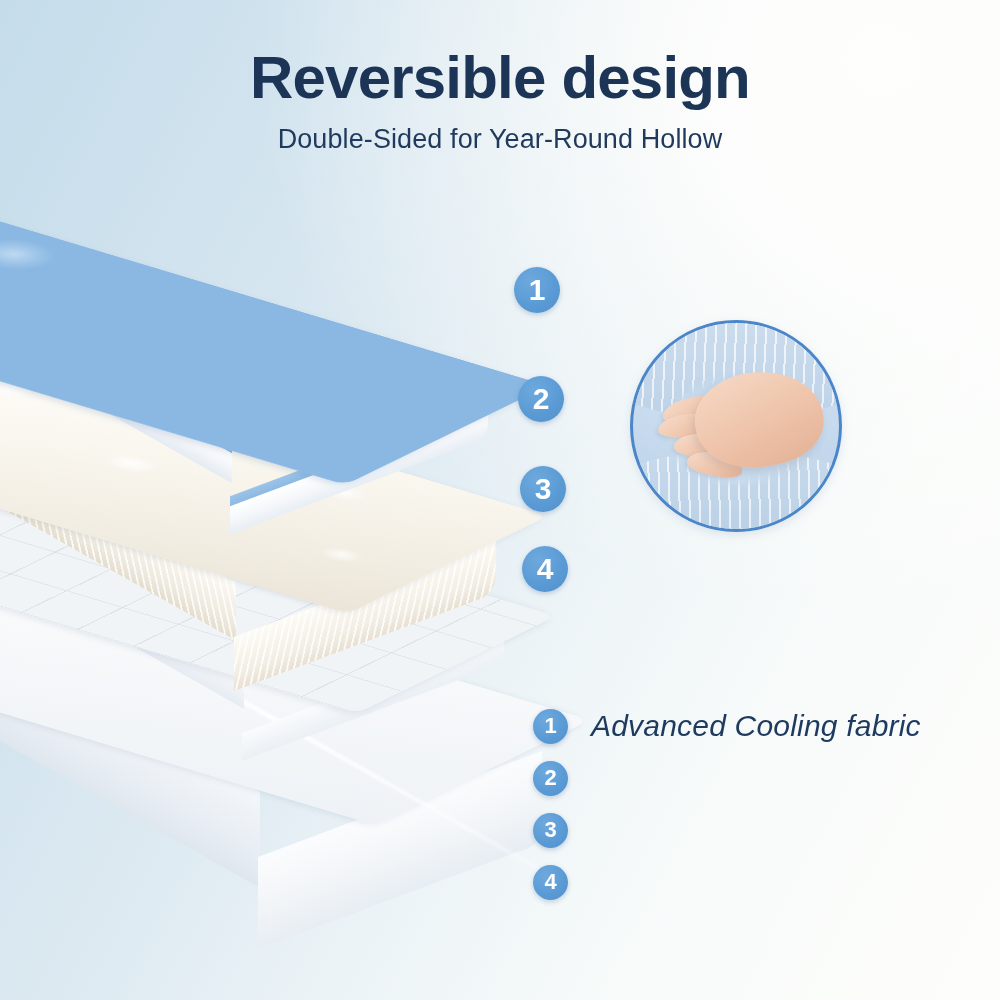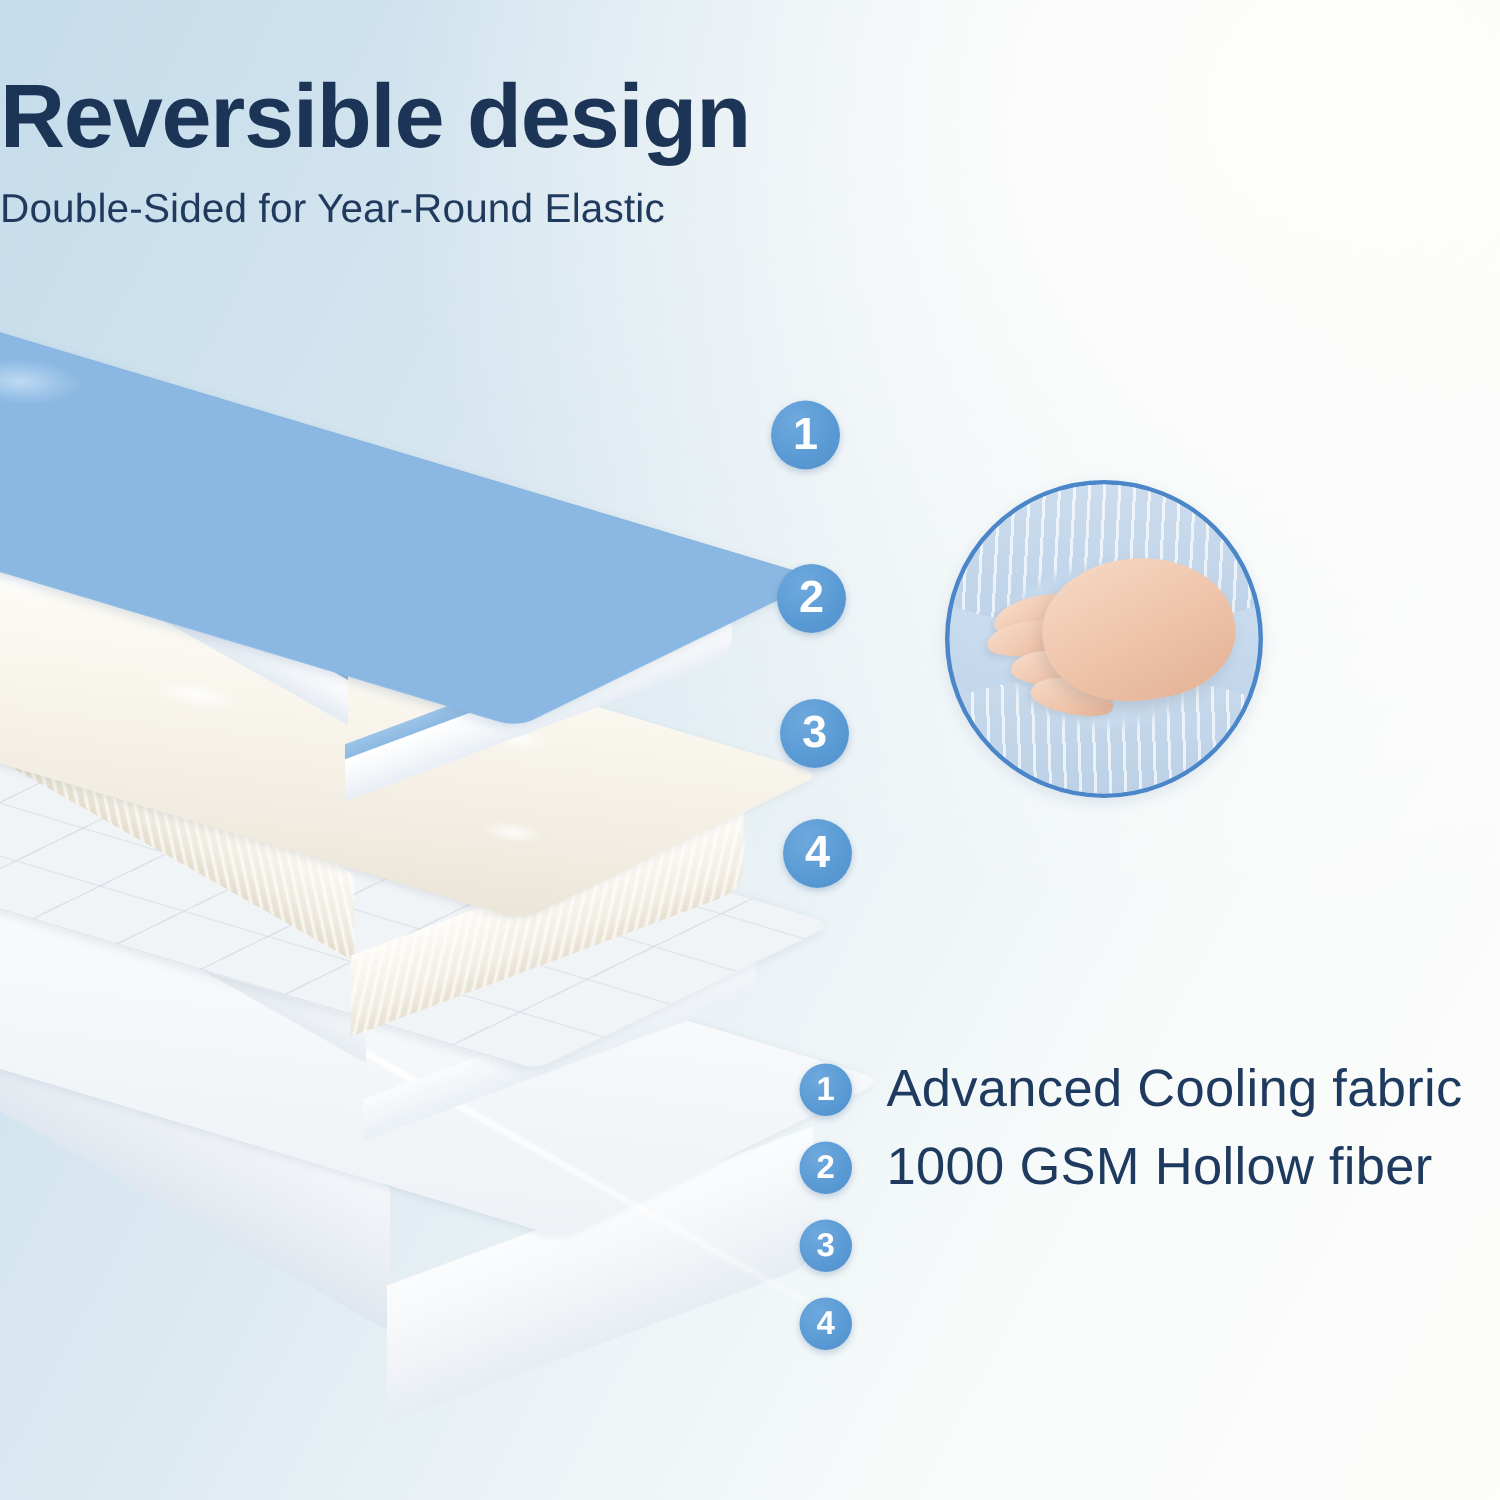--- a/index.html
+++ b/index.html
@@ -9,21 +9,21 @@
     position:relative;
   }
   #stage{
     position:absolute;inset:0;width:1000px;height:1000px;overflow:hidden;
     background:
       radial-gradient(120% 110% at 88% 6%, #fefefc 0%, rgba(254,254,252,0.85) 18%, rgba(250,252,253,0.0) 52%),
       linear-gradient(118deg, #c5dcea 0%, #cfe2ee 18%, #dce9f1 38%, #edf4f7 58%, #f8fbfa 76%, #fdfdfb 100%);
   }
 
   
-  .head{position:absolute;left:0;right:0;top:48px;}
+  .head{position:absolute;left:0;right:0;top:48px;text-align:center;}
   .title{
     font-size:60px;line-height:1.0;font-weight:800;letter-spacing:-0.8px;
     color:#1c3557;margin:0;
   }
   .subtitle{
     font-size:27px;line-height:1.0;font-weight:400;color:#1f3a5c;
     margin:18px 0 0 0;letter-spacing:0.1px;
   }
 
   
@@ -226,32 +226,32 @@
   #f3{left:20%;top:54%;width:30%;height:11.5%;transform:rotate(3deg);}
   #f4{left:26%;top:63%;width:27%;height:11%;transform:rotate(11deg);}
 
   
   .legend{position:absolute;left:533px;top:700px;}
   .lrow{display:flex;align-items:center;height:52px;}
   .badge-legend{
     position:relative;width:35px;height:35px;font-size:22px;flex:0 0 35px;
   }
   .ltext{
-    margin-left:23px;font-size:35px;color:#1e3a5f;font-weight:400;
-    white-space:nowrap;letter-spacing:0.2px;
+    margin-left:23px;font-size:30px;color:#1e3a5f;font-weight:400;
+    white-space:nowrap;letter-spacing:0.2px;font-style:italic;
   }
 </style>
 </head>
 <body>
 
 <div id="stage">
 
   <div class="head">
     <h1 class="title">Reversible design</h1>
-    <p class="subtitle">Double-Sided for Year-Round Elastic</p>
+    <p class="subtitle">Double-Sided for Year-Round Hollow</p>
   </div>
 
   <div class="stack">
 
     <div class="slab base">
       <div class="front"></div>
       <div class="side"></div>
       <div class="top"></div>
       <div class="edgehl"></div>
     </div>
@@ -293,21 +293,20 @@
     <div class="palm"></div>
   </div>
 
   <div class="legend">
     <div class="lrow">
       <div class="badge badge-legend">1</div>
       <div class="ltext">Advanced Cooling fabric</div>
     </div>
     <div class="lrow">
       <div class="badge badge-legend">2</div>
-      <div class="ltext">1000 GSM Hollow fiber</div>
     </div>
     <div class="lrow">
       <div class="badge badge-legend">3</div>
     </div>
     <div class="lrow">
       <div class="badge badge-legend">4</div>
     </div>
   </div>
 
 </div>

